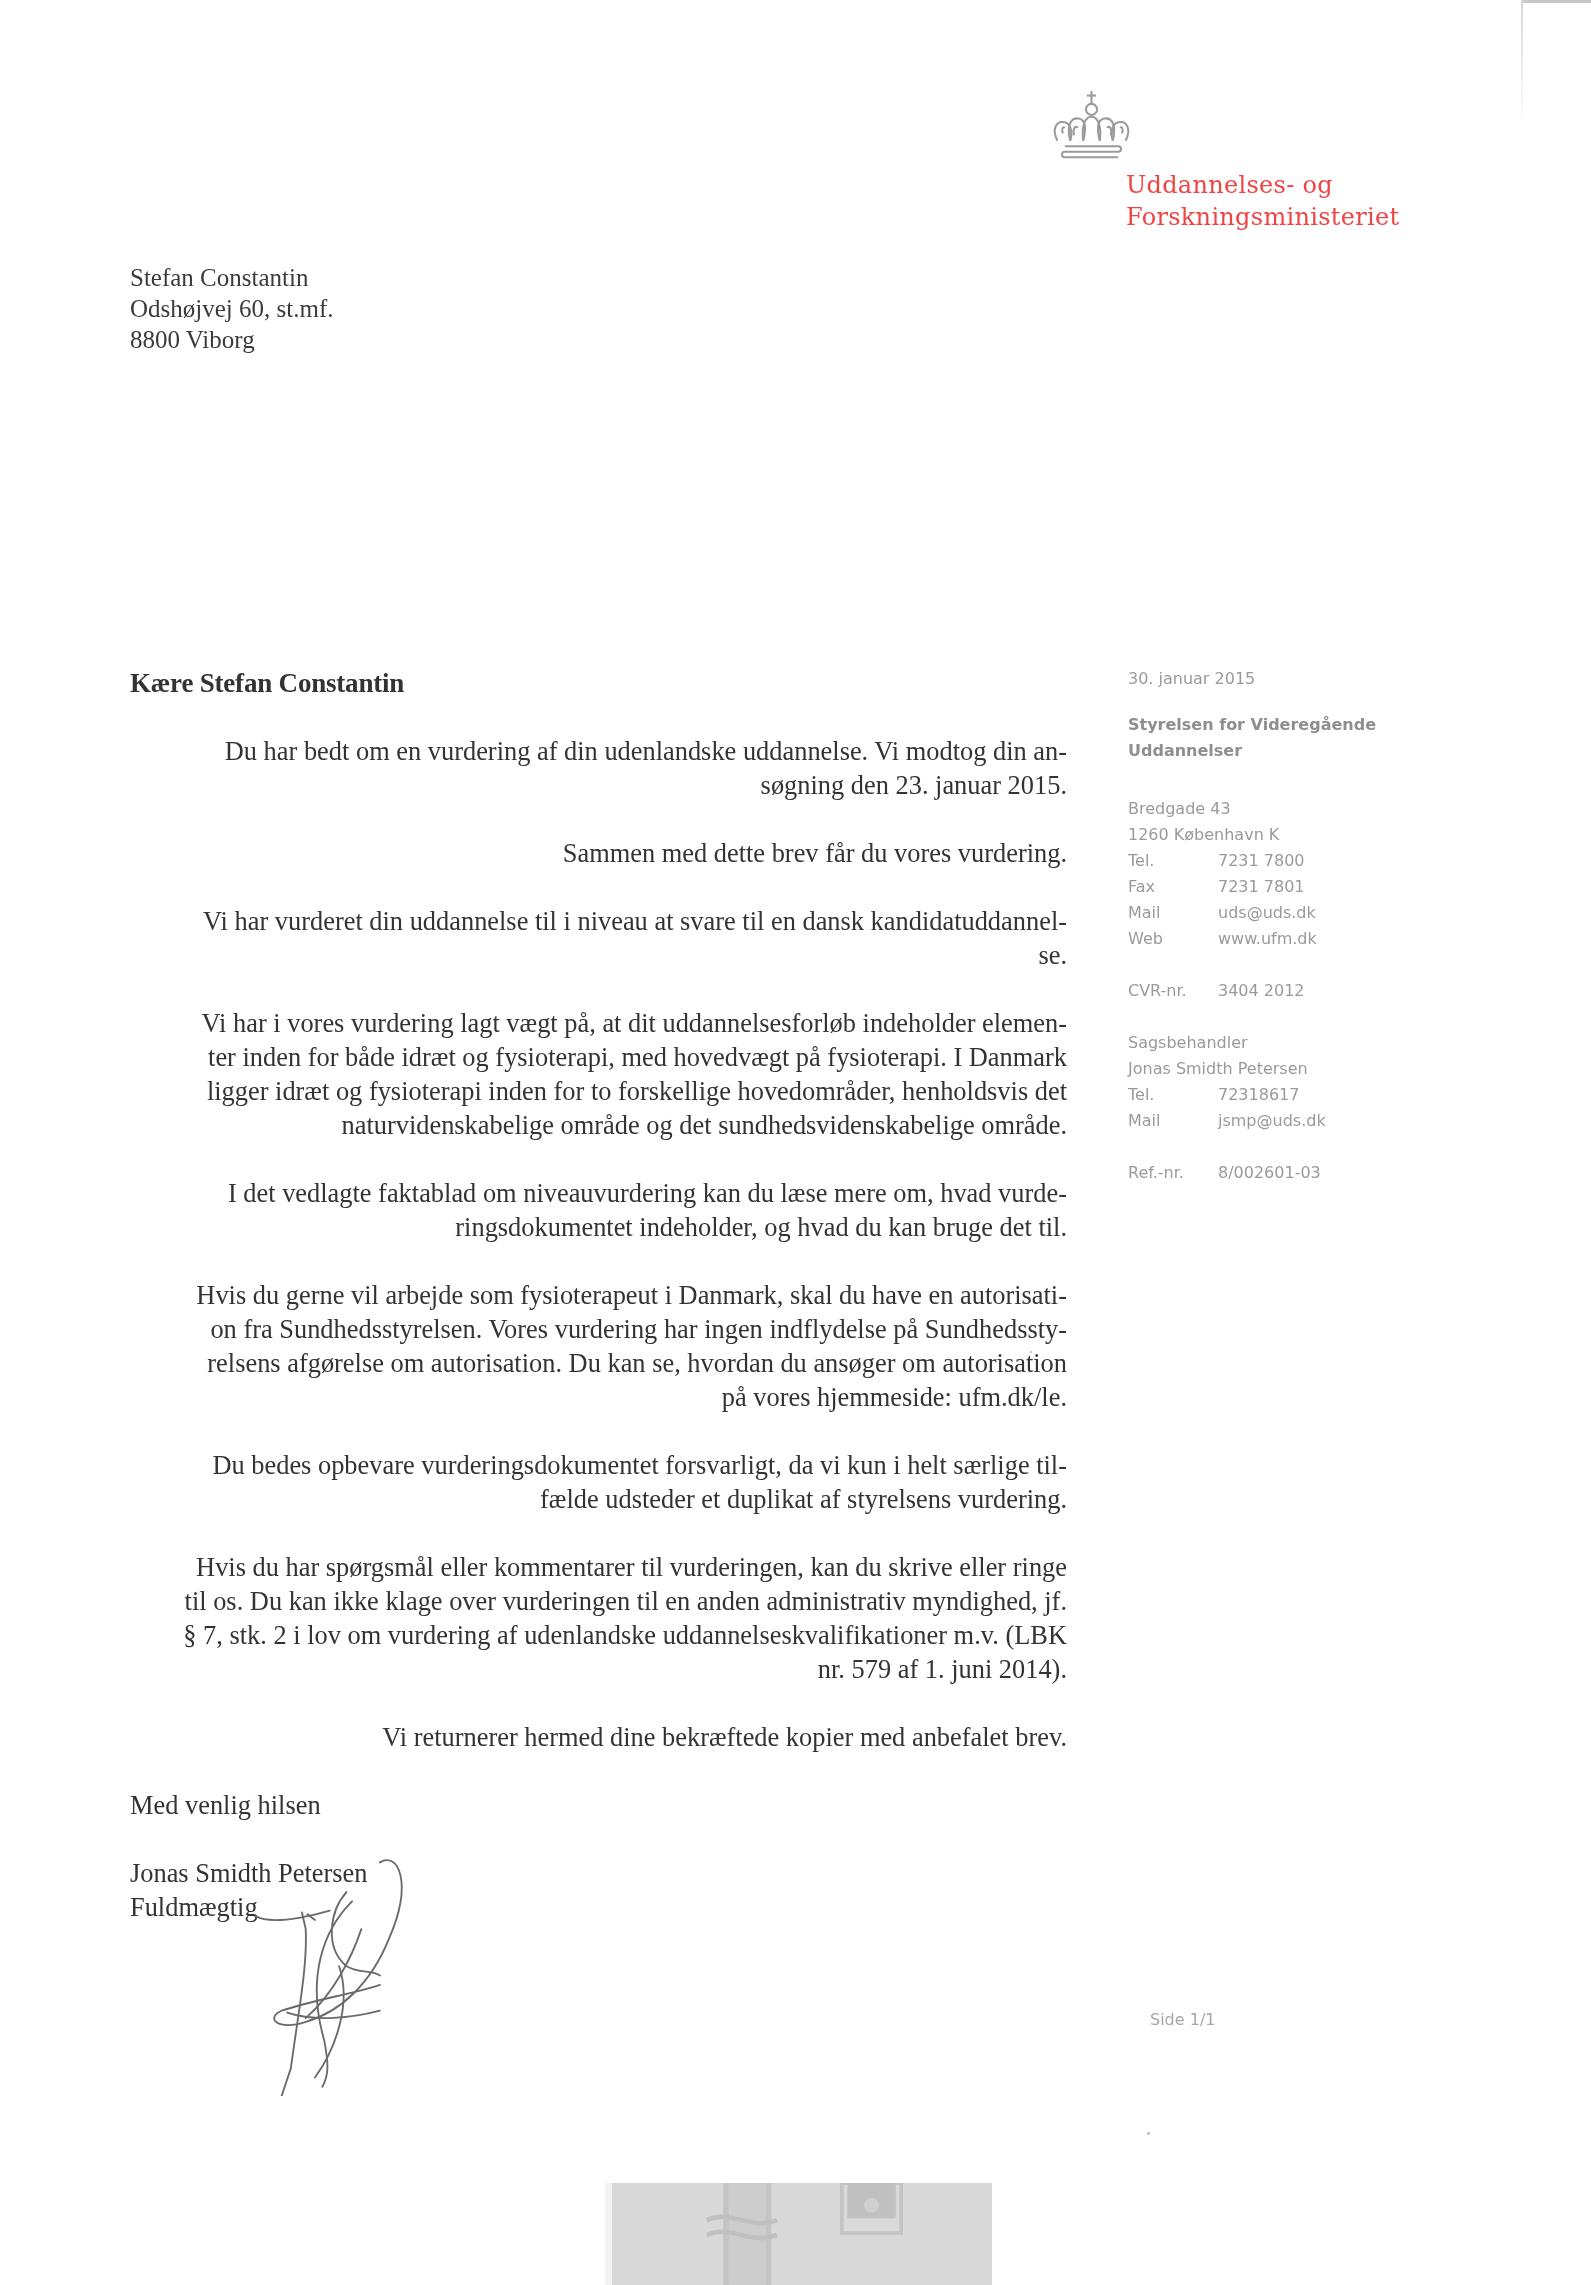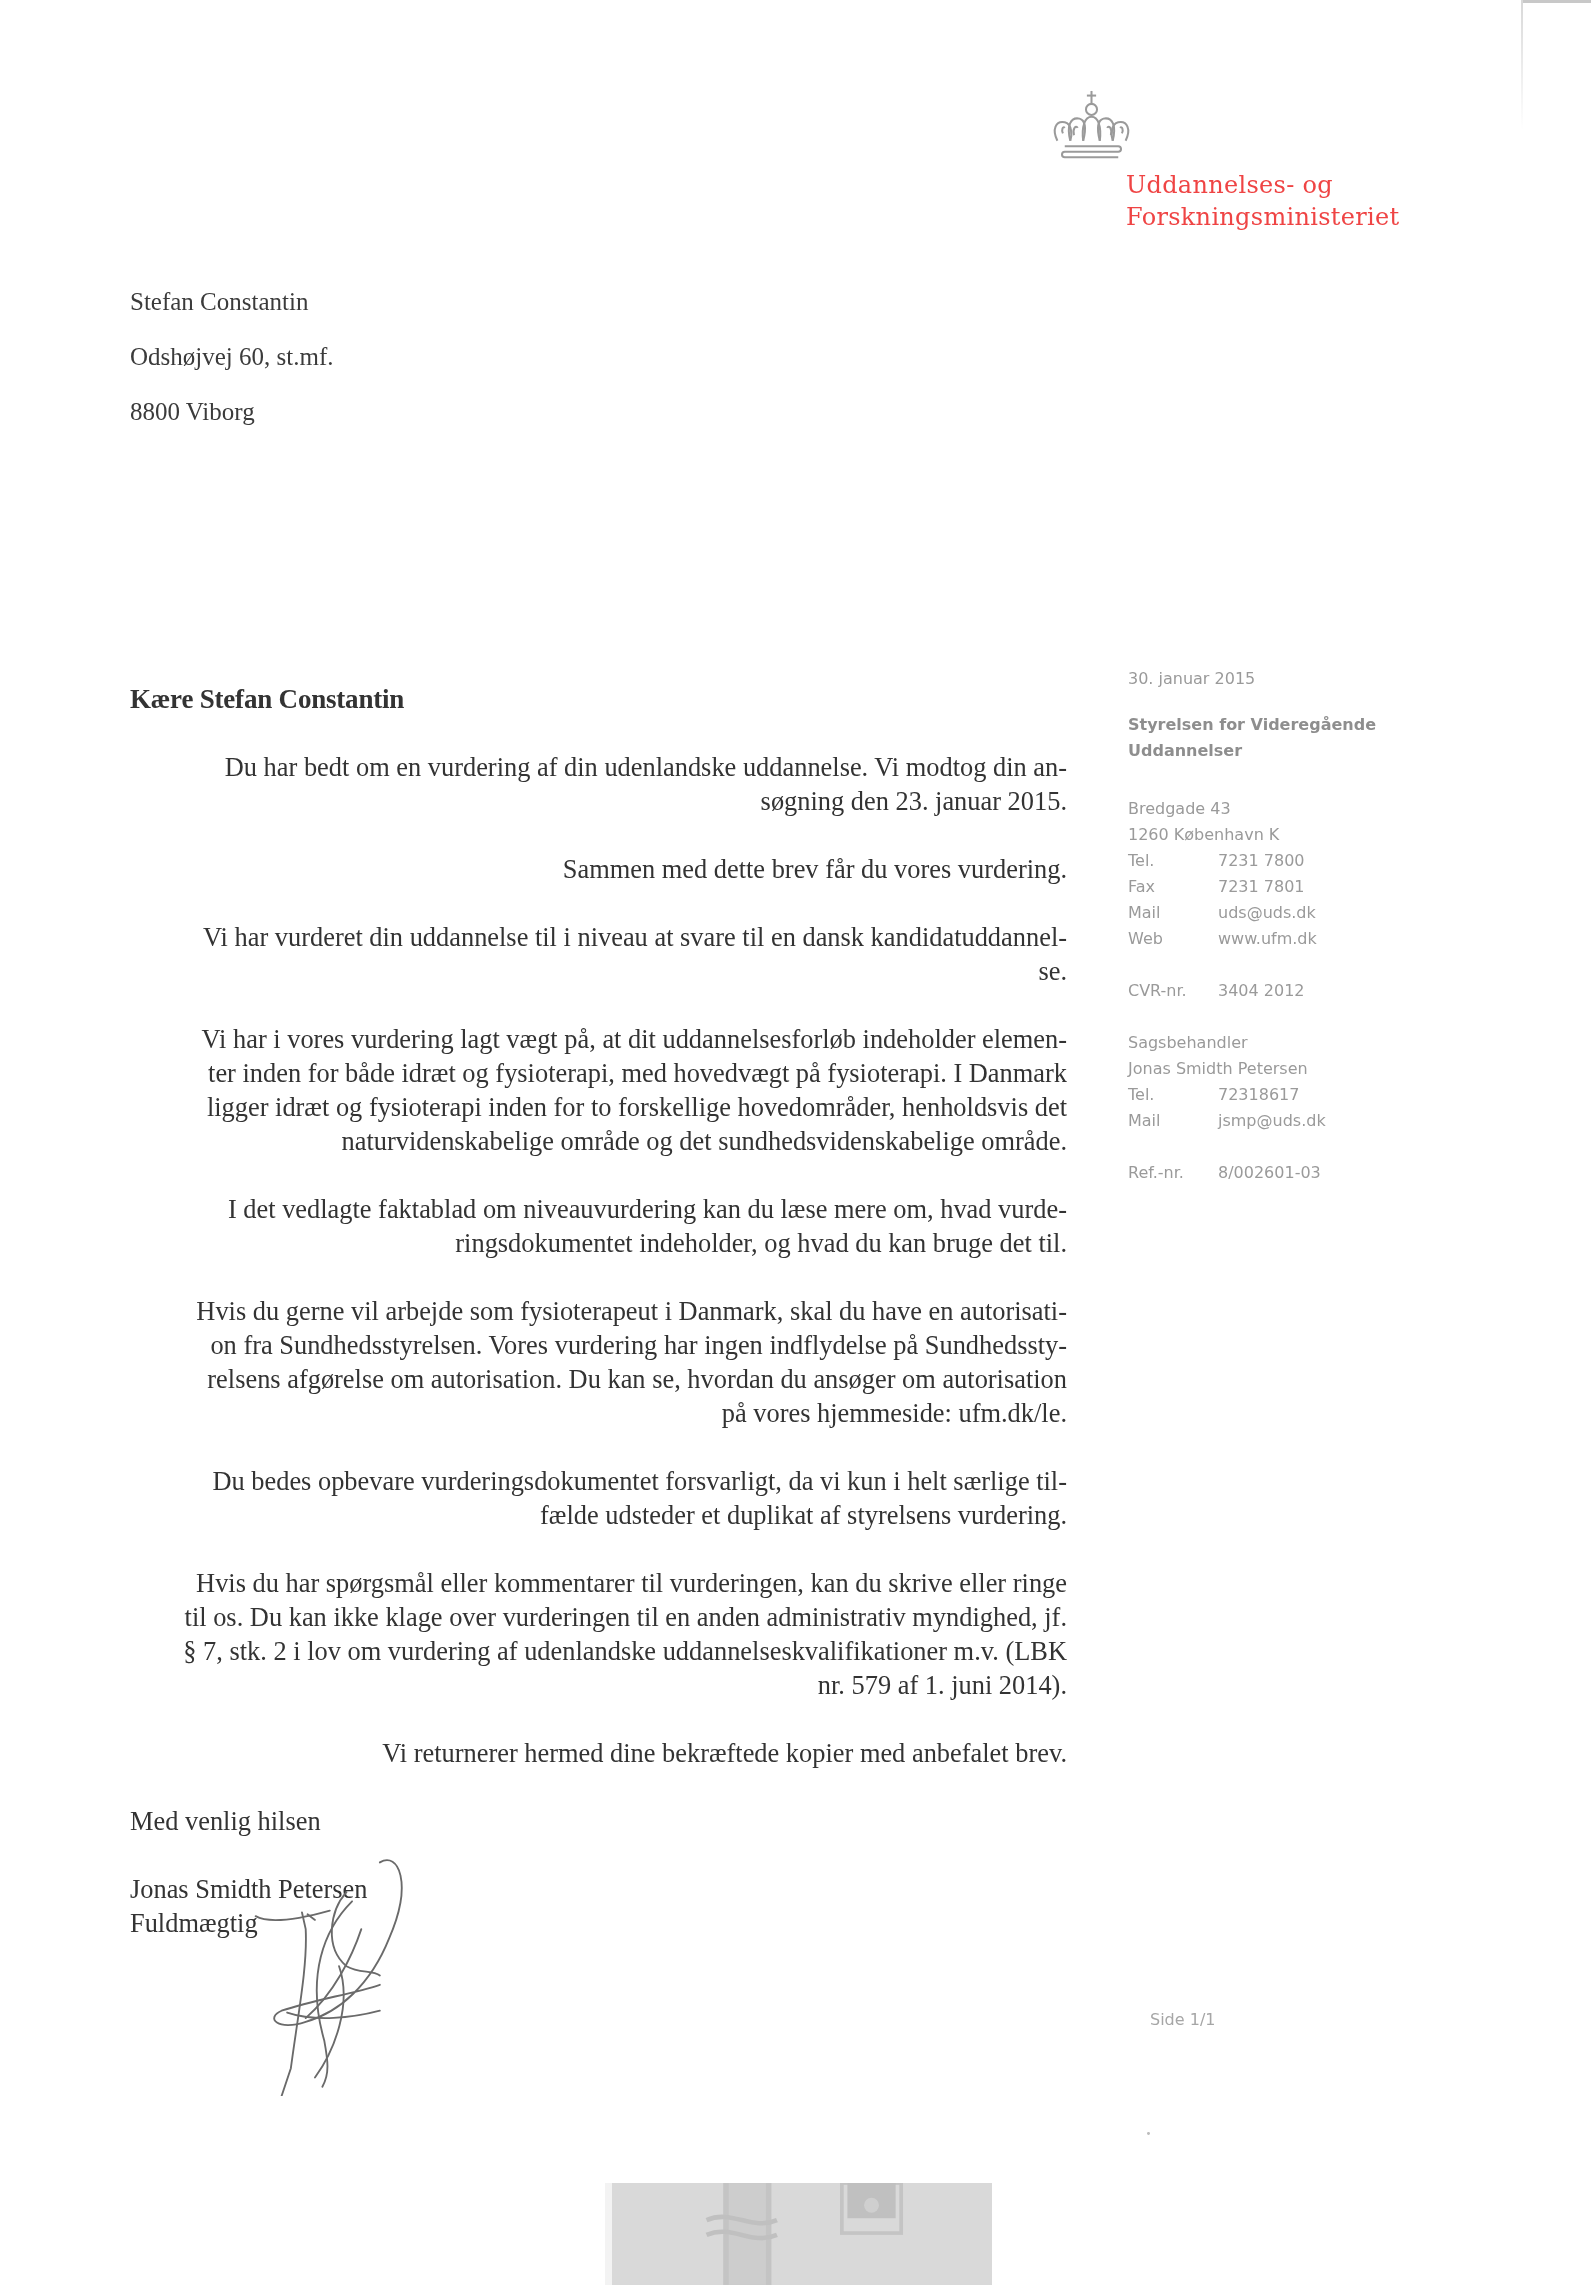--- a/index.html
+++ b/index.html
@@ -55,21 +55,21 @@
     
     .recipient {
       position: absolute;
       left: 130px;
       top: 262px;
       font-family: "Liberation Serif", serif;
       font-size: 25px;
       line-height: 31px;
       color: #3b3b3b;
     }
-    .recipient div { white-space: nowrap; margin-top: 24px; }
+    .recipient div { white-space: nowrap; }
 
     
     .sidebar {
       position: absolute;
       left: 1128px;
       top: 666px;
       width: 260px;
       font-family: "DejaVu Sans", "Liberation Sans", sans-serif;
       font-size: 16px;
       color: #9a9a9a;
@@ -92,21 +92,20 @@
     
     .body {
       position: absolute;
       left: 130px;
       top: 666px;
       width: 937px;
       font-family: "Liberation Serif", serif;
       font-size: 26.4px;
       line-height: 34px;
       color: #333333;
-      margin-top: 16px;
     }
     .salutation {
       font-weight: bold;
       font-size: 27px;
       margin-bottom: 34px;
       letter-spacing: -0.2px;
     }
     .para {
       margin: 0 0 34px 0;
     }

